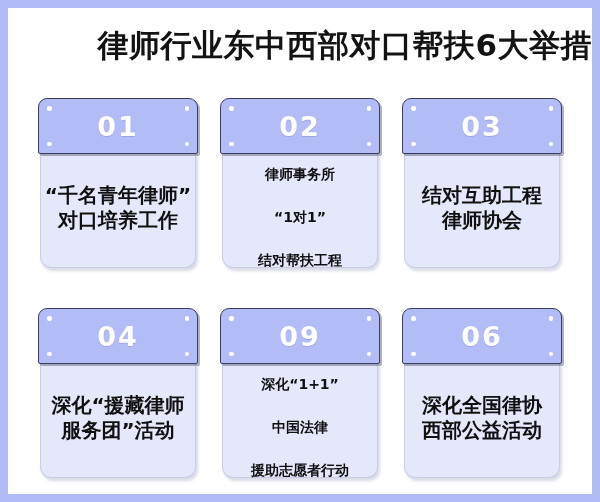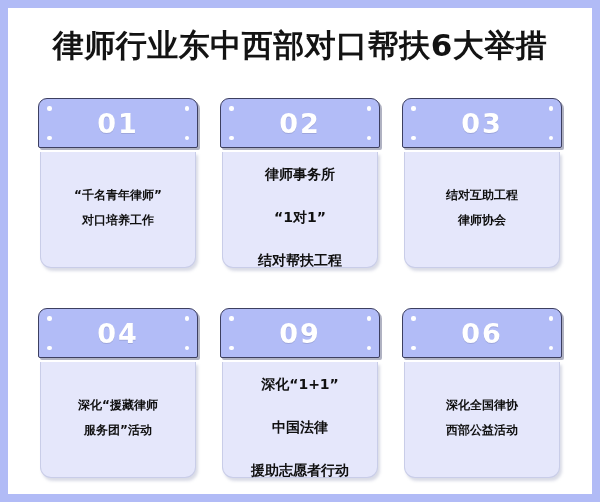--- a/index.html
+++ b/index.html
@@ -21,21 +21,21 @@
     height: 502px;
     background: #ffffff;
     border: 8px solid #b1bbf6;
   }
 
   .poster-title {
     position: absolute;
     top: 16px;
     left: 0;
     width: 100%;
-    text-align: center;
+    text-align: right;
     font-family: "DejaVu Sans", "Liberation Sans", sans-serif;
     font-size: 31px;
     font-weight: 700;
     letter-spacing: 0.5px;
     color: #131313;
     white-space: nowrap;
     line-height: 42px;
   }
 
   .card-grid {
@@ -54,21 +54,21 @@
   .card {
     position: relative;
     width: 160px;
     height: 170px;
   }
 
   .card-header {
     position: relative;
     box-sizing: border-box;
     width: 160px;
-    height: 50px;
+    height: 56px;
     background: #b2bcf7;
     border: 1.6px solid #3d3f60;
     border-radius: 9px 9px 2px 2px;
     box-shadow: 2px 2px 0 rgba(80, 84, 120, 0.45);
     z-index: 2;
     display: flex;
     align-items: center;
     justify-content: center;
   }
 
@@ -109,21 +109,21 @@
     z-index: 1;
     display: flex;
     flex-direction: column;
     align-items: center;
     justify-content: center;
     padding: 4px 5px 8px;
   }
 
   .card-line {
     font-family: "DejaVu Sans", "Liberation Sans", sans-serif;
-    font-size: 12px;
+    font-size: 20px;
     font-weight: 700;
     color: #101010;
     line-height: 25px;
     text-align: center;
     white-space: nowrap;
   }
 
   .card.lines-3 .card-line { font-size: 14px; line-height: 23px; margin-top: 20px; }
 </style>
 </head>

